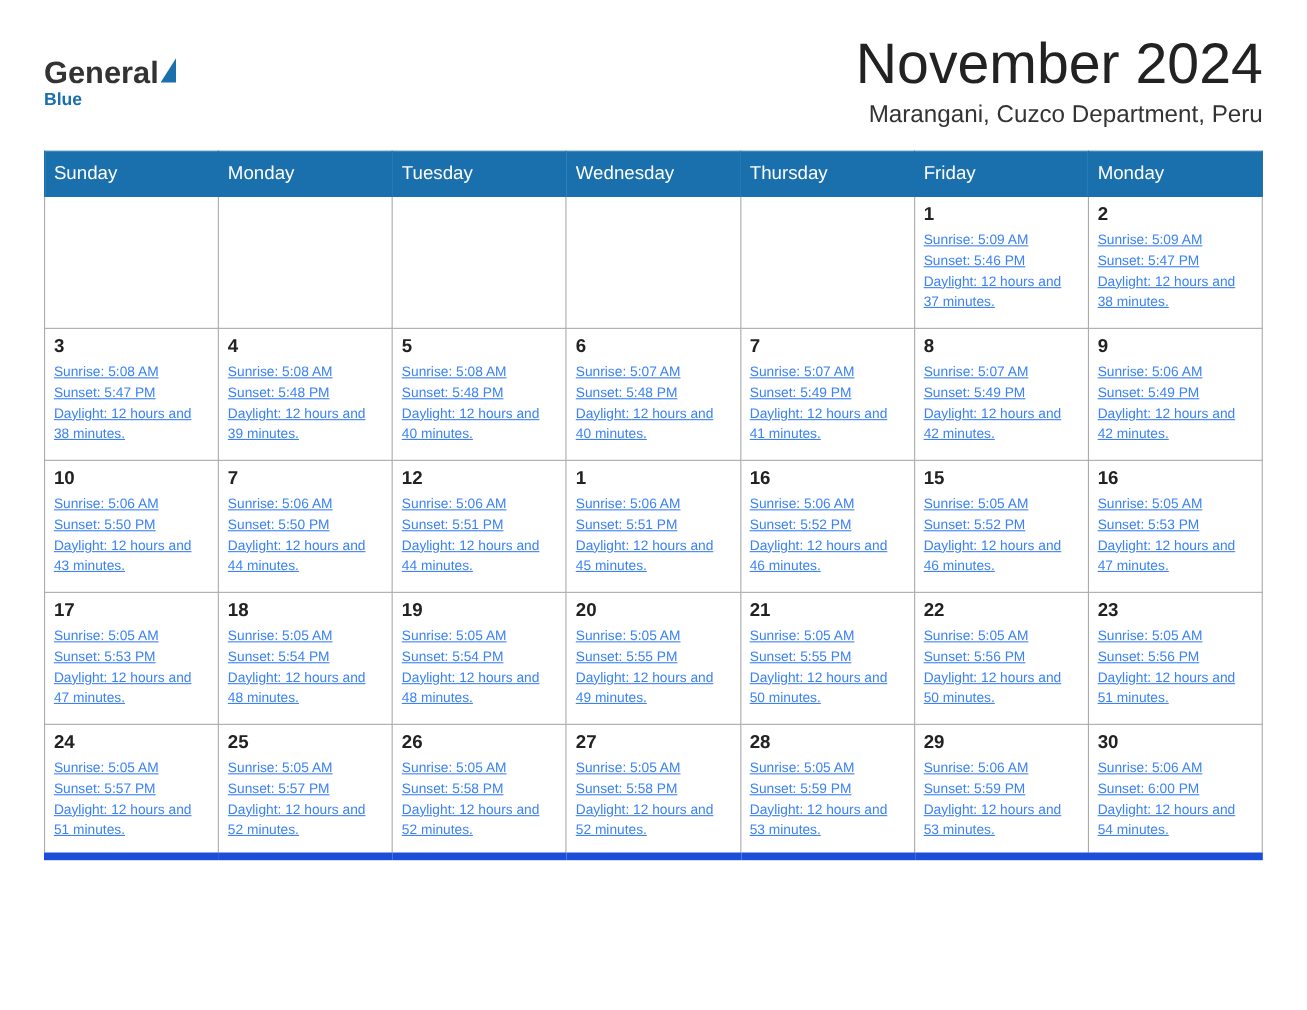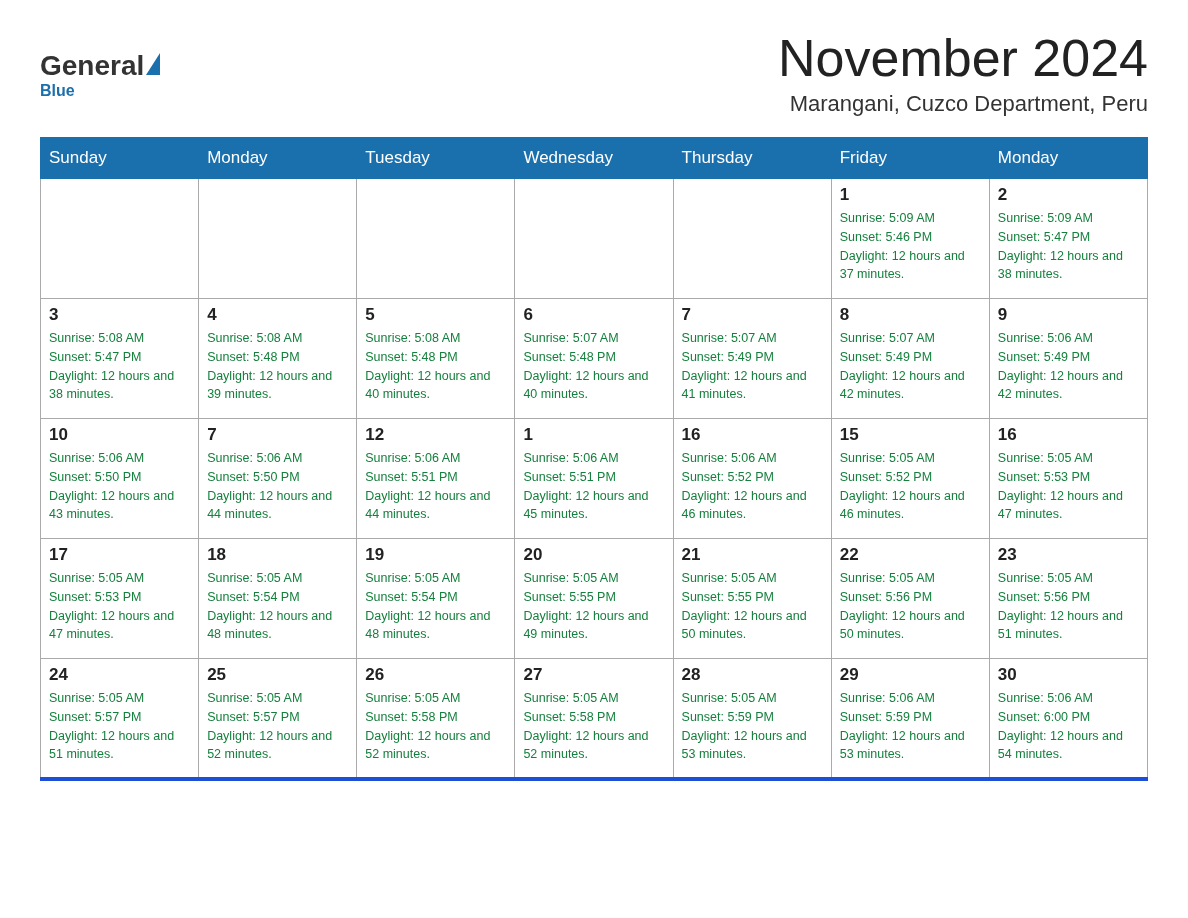--- a/index.html
+++ b/index.html
@@ -84,28 +84,29 @@
     }
     .day-number {
       font-size: 17px;
       font-weight: bold;
       color: #222;
       margin-bottom: 4px;
       display: block;
     }
     .day-info {
       font-size: 12.5px;
-      color: #15803d;
+      color: #3b82f6;
       line-height: 1.5;
+      text-decoration: underline;
     }
     .empty-cell {
       background: #fff;
     }
     tr:last-child td {
-      border-bottom: 4px solid #1d4ed8;
+      border-bottom: 7px solid #1d4ed8;
     }
   </style>
 </head>
 <body>
 
 <div class="header">
   <div class="logo">
     <div class="logo-right">
       <div style="display:flex; align-items:center; gap:2px;">
         <span class="logo-text-general">General</span>

